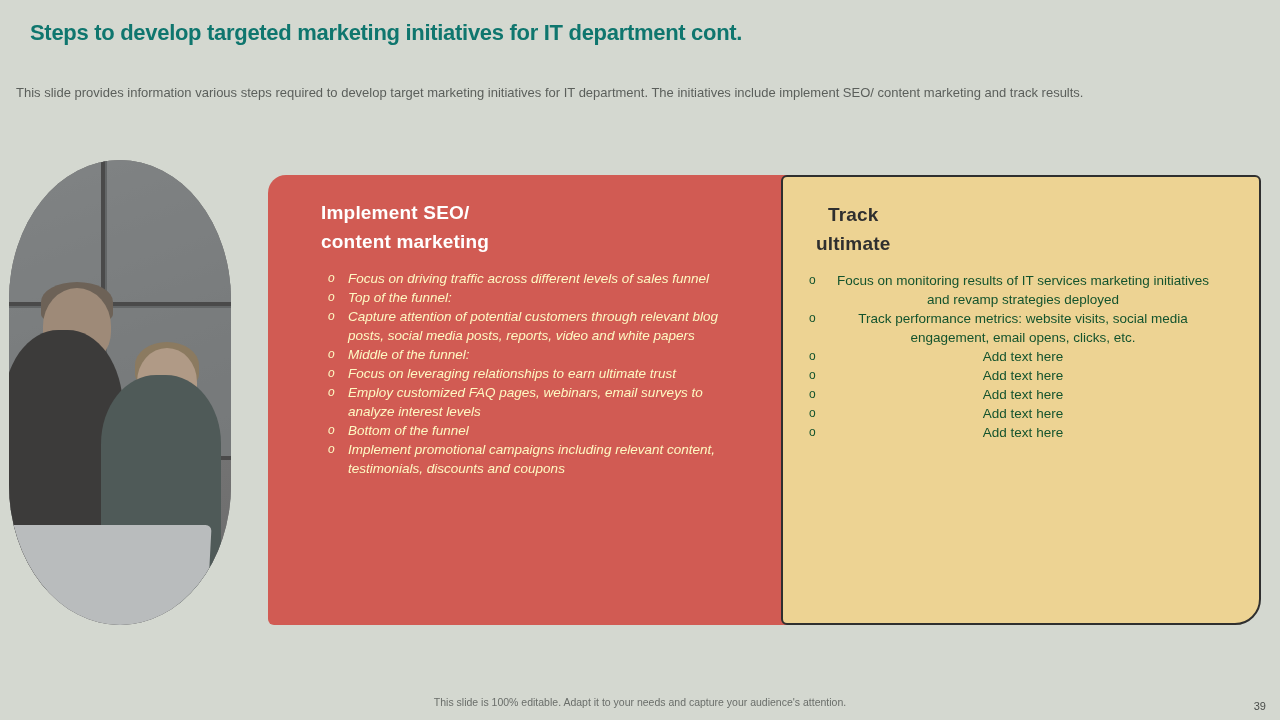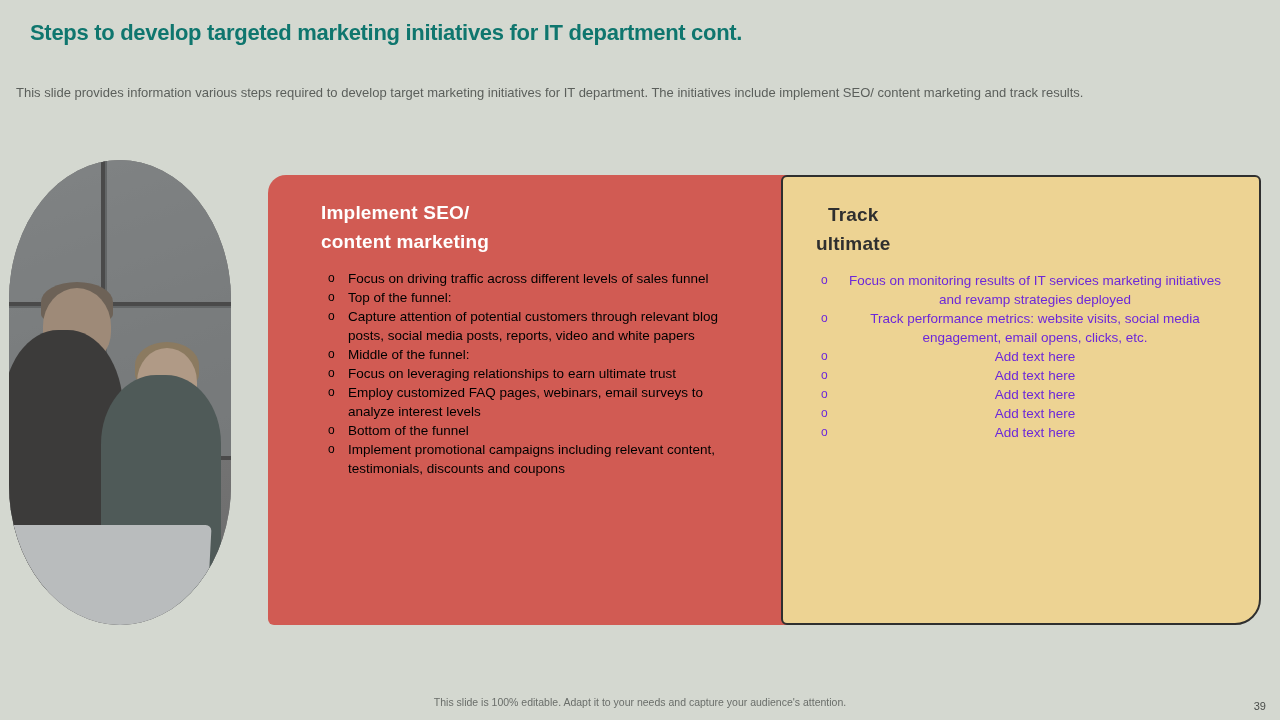--- a/index.html
+++ b/index.html
@@ -120,27 +120,28 @@
     margin: 0;
     padding: 0;
     list-style: none;
     font-size: 13.5px;
     line-height: 19px;
   }
   .card-red ul.bullets {
     left: 58px;
     top: 94px;
     width: 400px;
-    color: #000000;
+    color: #fef9c3;
+    font-style: italic;
   }
   .card-yellow ul.bullets {
-    left: 36px;
+    left: 24px;
     top: 94px;
     width: 410px;
-    color: #6d28d9;
+    color: #14532d;
   }
   ul.bullets li {
     position: relative;
     padding-left: 22px;
     margin-bottom: 0px;
   }
   ul.bullets li::before {
     content: "o";
     position: absolute;
     left: 2px;

